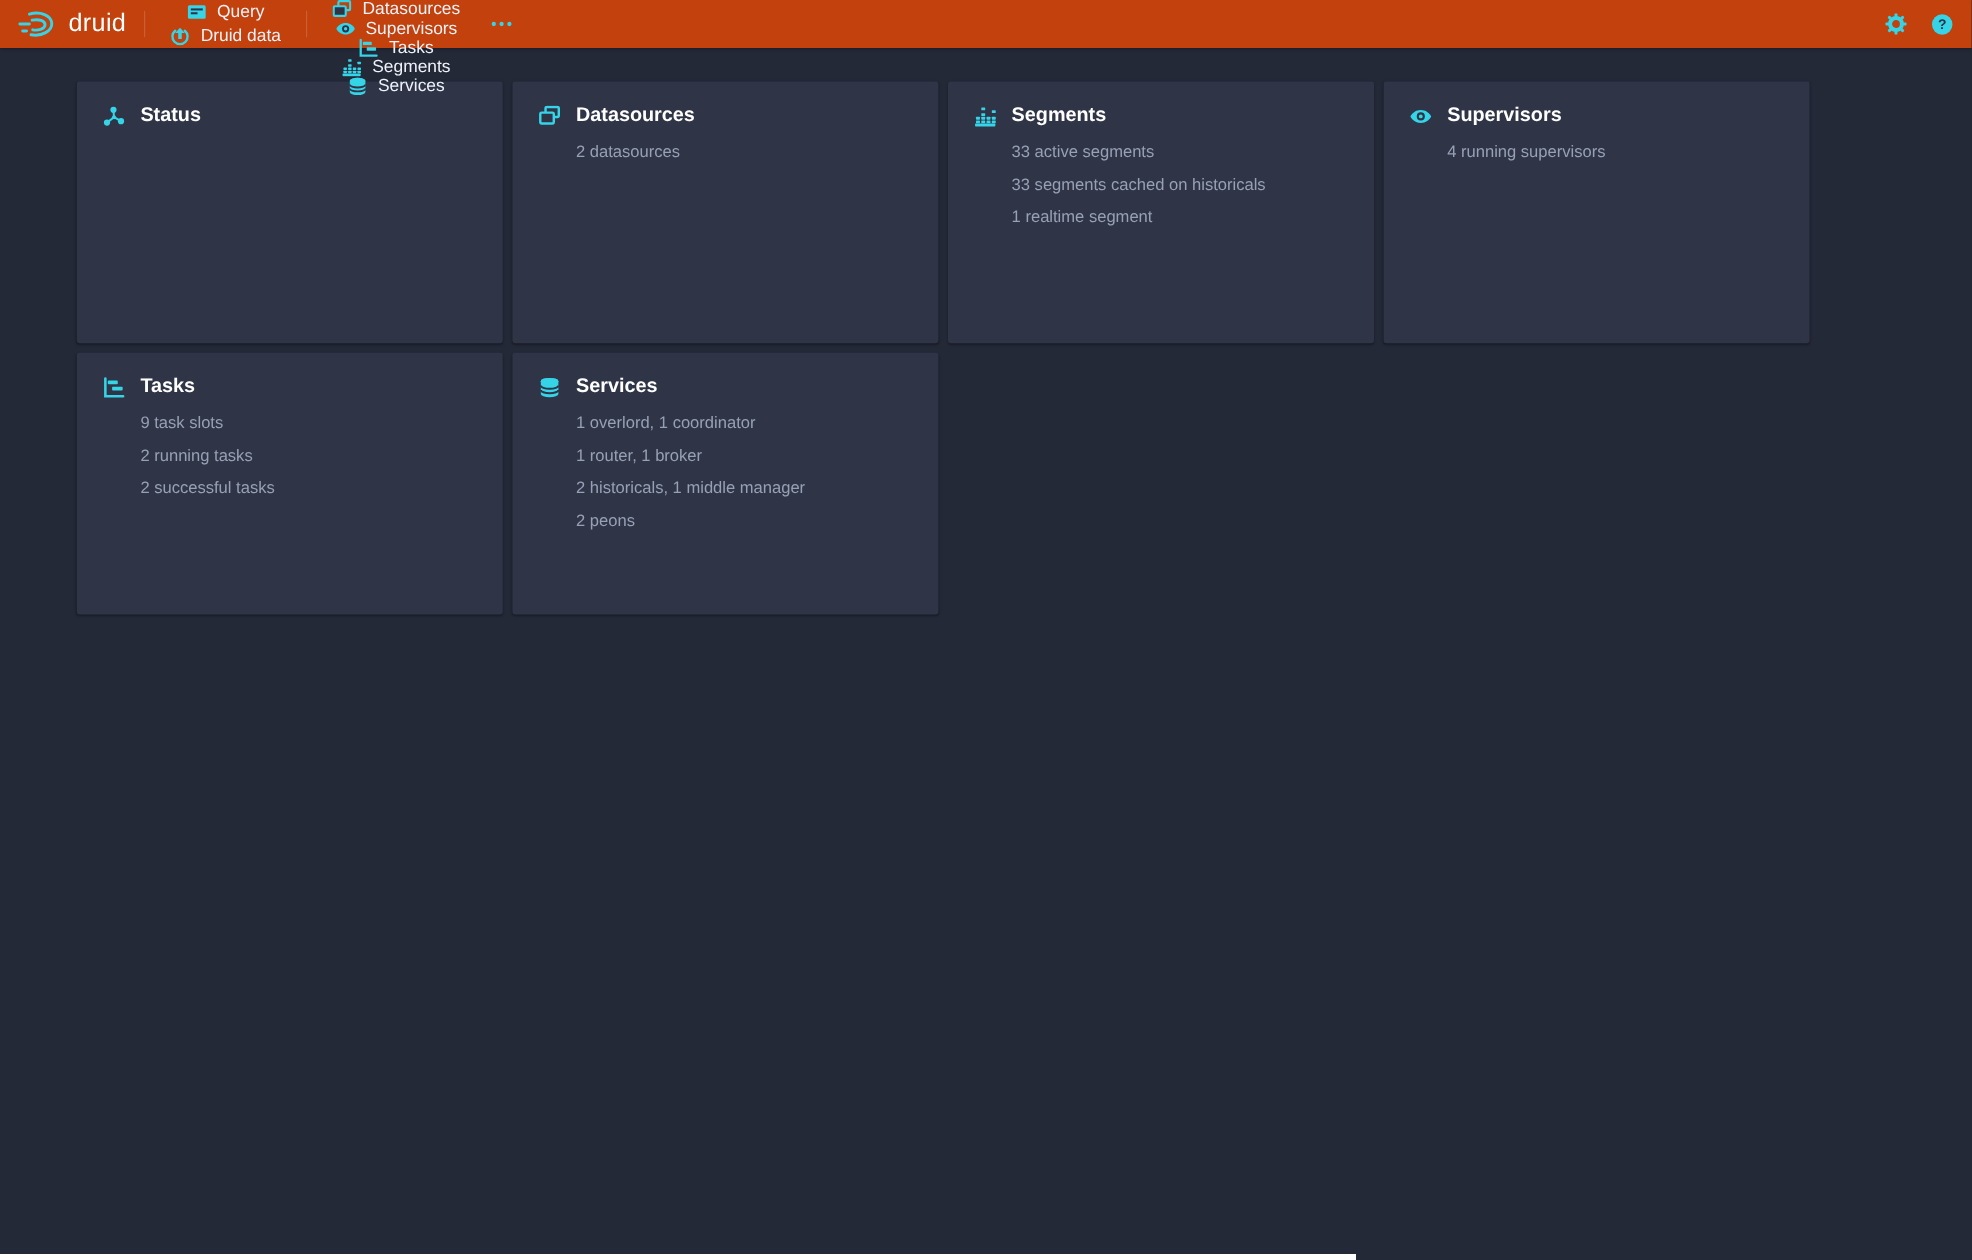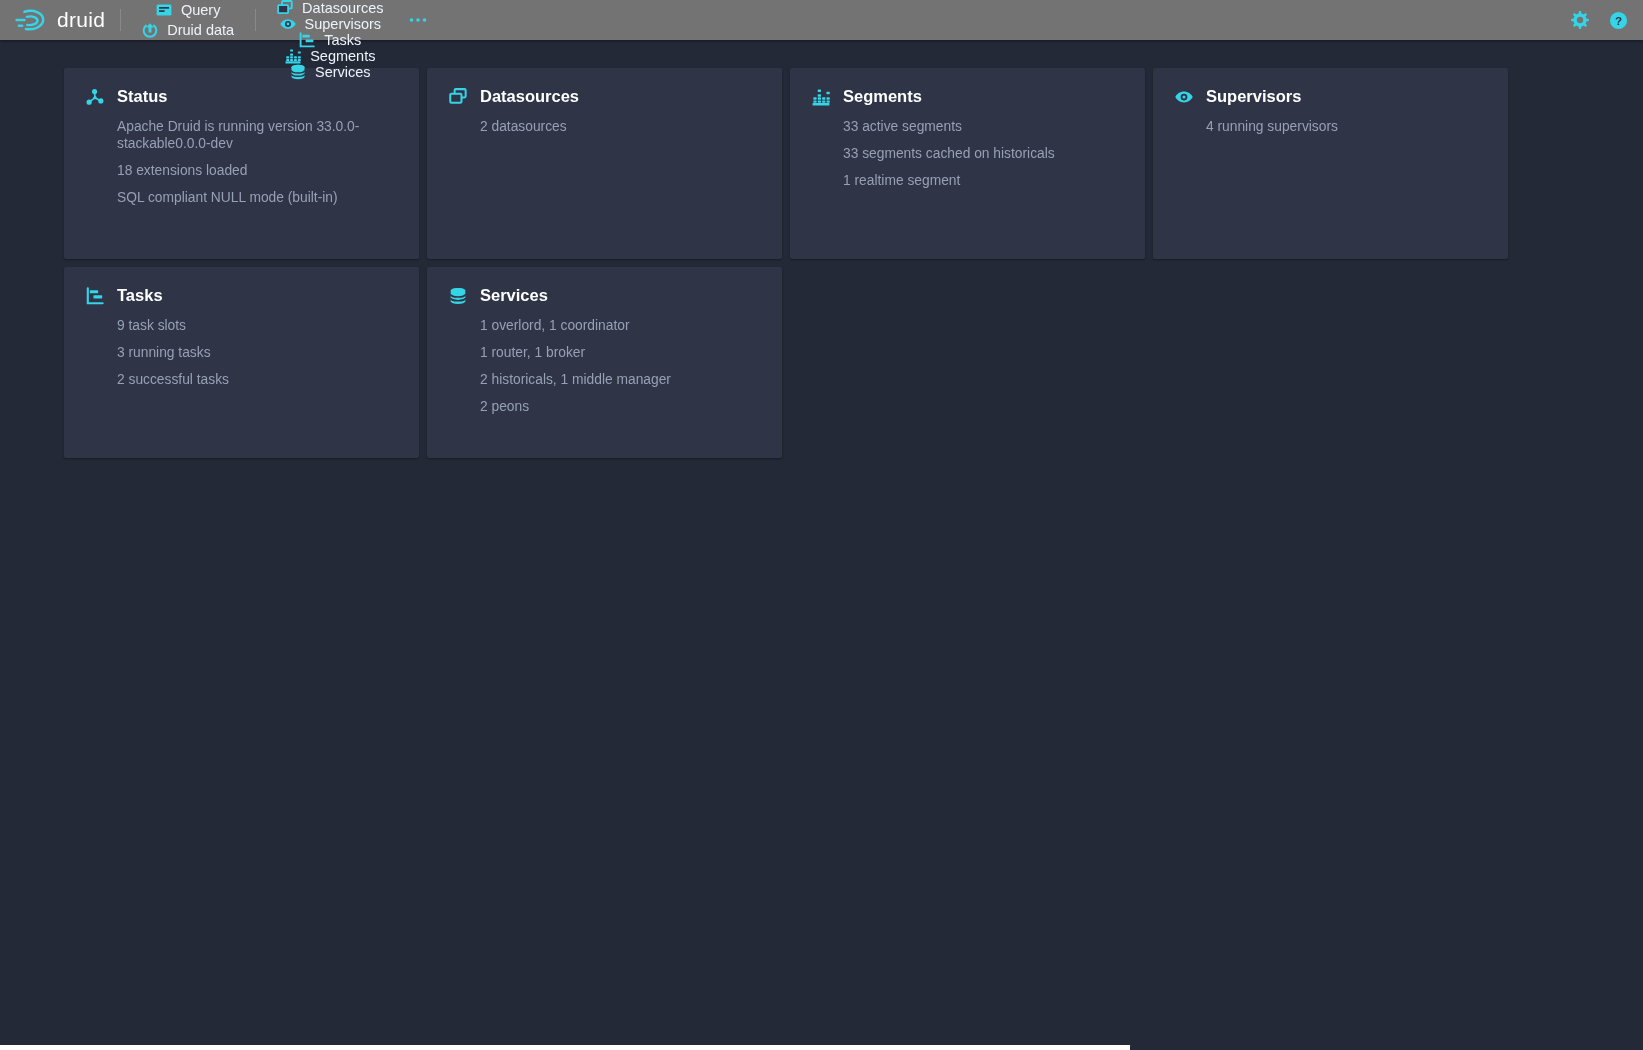--- a/index.html
+++ b/index.html
@@ -4,21 +4,21 @@
 <style>
   html,body{margin:0;padding:0;}
   body{
     width:1643px;height:1050px;position:relative;overflow:hidden;
     background:#242938;
     font-family:"Liberation Sans",sans-serif;
     -webkit-font-smoothing:antialiased;
   }
   
   .navbar{
-    height:40px;background:#737373;display:flex;align-items:center;
+    height:40px;background:#c2410c;display:flex;align-items:center;
     padding:0 10px 0 6px;box-shadow:0 1px 3px rgba(0,0,0,.45);
     position:relative;z-index:5;
   }
   .logo{display:flex;align-items:center;gap:7px;padding:0 6px;cursor:pointer;}
   .logo-text{color:#ffffff;font-size:21px;letter-spacing:.3px;line-height:1;padding-bottom:2px;}
   .nav-divider{width:1px;height:22px;background:rgba(255,255,255,.16);margin:0 9px;}
   .nav-list{display:flex;align-items:center;height:40px;flex-direction:column;}
   .nav-item{
     display:flex;align-items:center;gap:9px;height:40px;padding:0 12px;
     color:#eef2f9;font-size:14.5px;cursor:pointer;white-space:nowrap;
@@ -26,21 +26,21 @@
   .icon{display:inline-flex;align-items:center;justify-content:center;line-height:0;}
   .more-btn{display:flex;align-items:center;height:40px;padding:0 12px;cursor:pointer;}
   .nav-right{margin-left:auto;display:flex;align-items:center;gap:8px;}
   .icon-btn{width:30px;height:30px;display:flex;align-items:center;justify-content:center;cursor:pointer;border-radius:2px;}
   
   .cards{
     position:absolute;left:64px;top:68px;width:1452px;
     display:flex;flex-wrap:wrap;gap:8px 8px;
   }
   .card{
-    width:355px;height:191px;box-sizing:border-box;
+    width:355px;height:218px;box-sizing:border-box;
     background:#2f3447;border-radius:2px;
     box-shadow:0 1px 2px rgba(0,0,0,.35);
     padding:19px 22px;cursor:pointer;
   }
   .card-header{display:flex;align-items:center;gap:13px;}
   .card-icon svg{width:18px;height:18px;}
   .card-title{margin:0;color:#ffffff;font-size:16.5px;font-weight:700;line-height:1.2;}
   .card-body{margin:11px 0 0 31px;}
   .card-body p{margin:0 0 10px;color:#97a0b4;font-size:13.8px;line-height:17px;}
   
@@ -202,25 +202,20 @@
             <g fill="#35d4e7">
               <circle cx="7.6" cy="3.1" r="2.3"></circle>
               <circle cx="2.8" cy="12.6" r="2.3"></circle>
               <circle cx="13.2" cy="11.5" r="2.3"></circle>
               <circle cx="8" cy="8.6" r="1.5"></circle>
             </g>
           </svg>
         </span>
         <h2 class="card-title">Status</h2>
       </div>
-      <div class="card-body">
-        <p>Apache Druid is running version 33.0.0-stackable0.0.0-dev</p>
-        <p>18 extensions loaded</p>
-        <p>SQL compliant NULL mode (built-in)</p>
-      </div>
     </article>
     <article class="card">
       <div class="card-header">
         <span class="icon card-icon">
           <svg width="16" height="16" viewBox="0 0 16 16" style="display:block">
             <rect x="5" y="1" width="9.8" height="7.4" rx="1" fill="none" stroke="#35d4e7" stroke-width="1.8"></rect>
             <rect x="1.1" y="5.2" width="10" height="8" rx="1" fill="#2f3447" stroke="#35d4e7" stroke-width="1.8"></rect>
           </svg>
         </span>
         <h2 class="card-title">Datasources</h2>
@@ -278,21 +273,21 @@
           <svg width="16" height="16" viewBox="0 0 16 16" style="display:block">
             <path d="M1.6 1.2 V14.4 H14.8" stroke="#35d4e7" stroke-width="1.9" fill="none" stroke-linecap="round"></path>
             <rect x="3.4" y="2.8" width="7.4" height="2.8" rx="0.6" fill="#35d4e7"></rect>
             <rect x="6.6" y="7.4" width="7.8" height="2.8" rx="0.6" fill="#35d4e7"></rect>
           </svg>
         </span>
         <h2 class="card-title">Tasks</h2>
       </div>
       <div class="card-body">
         <p>9 task slots</p>
-        <p>3 running tasks</p>
+        <p>2 running tasks</p>
         <p>2 successful tasks</p>
       </div>
     </article>
     <article class="card">
       <div class="card-header">
         <span class="icon card-icon">
           <svg width="16" height="16" viewBox="0 0 16 16" style="display:block">
             <path d="M1.5 3.3 V12.7 A6.5 2.5 0 0 0 14.5 12.7 V3.3 A6.5 2.5 0 0 0 1.5 3.3" fill="#35d4e7"></path>
             <ellipse cx="8" cy="3.3" rx="6.5" ry="2.5" fill="#35d4e7"></ellipse>
             <path d="M1.5 6.4 A6.5 2.5 0 0 0 14.5 6.4" stroke="#2f3447" stroke-width="1.5" fill="none"></path>

